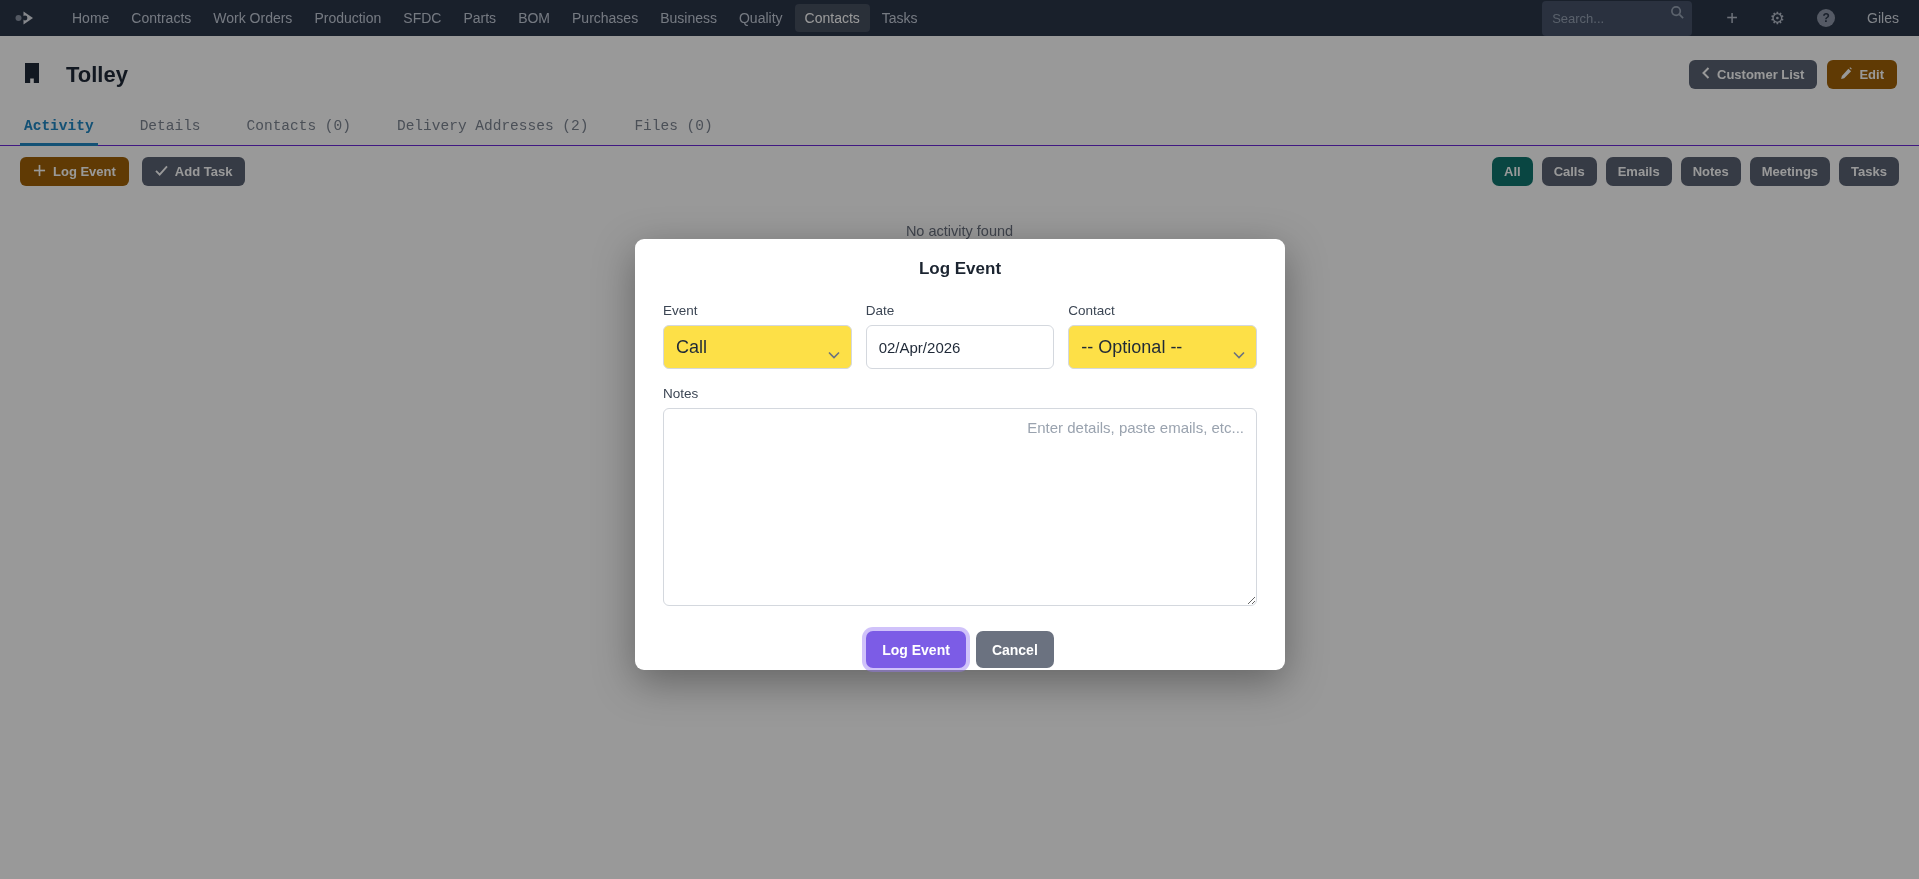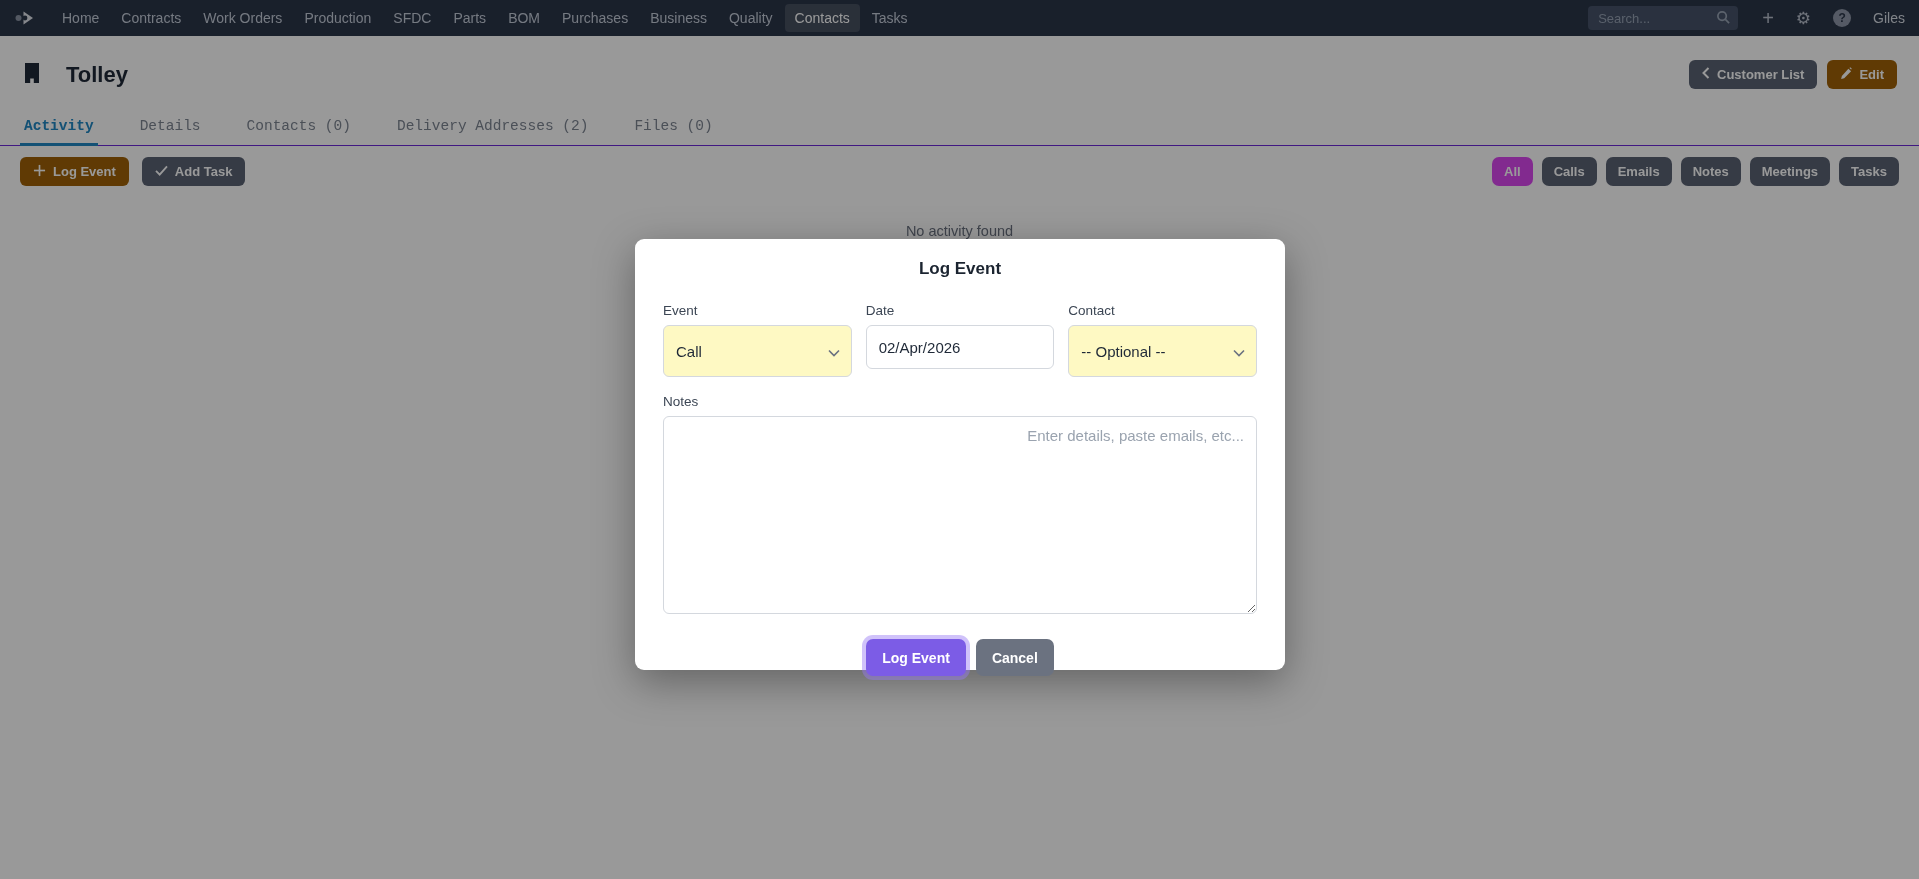--- a/index.html
+++ b/index.html
@@ -1,66 +1,66 @@
 <!DOCTYPE html>
 <html><head>
 <meta charset="utf-8">
 <style>
   * { margin:0; padding:0; box-sizing:border-box; }
   html,body { width:1919px; height:879px; overflow:hidden; font-family:"Liberation Sans", sans-serif; background:#fff; }
   body { position:relative; }
 
   
-  .navbar { height:36px; background:#2b3649; display:flex; align-items:center; padding:0 14px; gap:2px; position:relative; z-index:1; }
+  .navbar { height:36px; background:#2b3649; display:flex; align-items:center; padding:0 14px; gap:12px; position:relative; z-index:1; }
   .nav-logo { display:flex; align-items:center; margin-right:14px; }
   .nav-items { display:flex; align-items:center; gap:2px; list-style:none; }
   .nav-item { color:#c3cbd8; font-size:14px; padding:6px 10px; border-radius:4px; cursor:pointer; white-space:nowrap; }
   .nav-item.active { background:rgba(255,255,255,0.13); color:#ffffff; }
   .nav-spacer { flex:1; }
   .nav-search { position:relative; width:150px; margin-right:22px; }
-  .nav-search input { width:150px; height:24px; background:#46536a; border:none; border-radius:4px; color:#e5eaf1; font-size:13px; padding:0 26px 0 10px; outline:none; font-family:"Liberation Sans",sans-serif; }
+  .nav-search input { width:150px; height:35px; background:#46536a; border:none; border-radius:4px; color:#e5eaf1; font-size:13px; padding:0 26px 0 10px; outline:none; font-family:"Liberation Sans",sans-serif; }
   .nav-search input::placeholder { color:#96a1b3; }
   .nav-search .mag { position:absolute; right:7px; top:4px; }
   .nav-icon { color:#b7bfcc; margin-right:20px; display:flex; align-items:center; cursor:pointer; }
   .plus-glyph { font-size:20px; line-height:20px; font-weight:400; }
   .gear-glyph { font-size:17px; line-height:17px; }
   .help-circle { width:18px; height:18px; border-radius:50%; background:#8e97a8; color:#2b3649; font-size:12px; font-weight:700; display:flex; align-items:center; justify-content:center; }
-  .nav-user { color:#d6dce4; font-size:14px; }
+  .nav-user { color:#d6dce4; font-size:14px; margin-right:6px; }
 
   
   .page { position:relative; z-index:0; }
   .page-header { display:flex; justify-content:space-between; align-items:center; padding:24px 20px 0 20px; }
   .title-wrap { display:flex; align-items:center; gap:22px; }
   .page-title { font-size:22px; font-weight:700; color:#1f2837; }
   .hdr-actions { display:flex; gap:10px; padding-right:2px; }
   .btn { display:inline-flex; align-items:center; gap:7px; height:29px; padding:0 13px; border:none; border-radius:6px; font-size:13px; font-weight:600; color:#fff; cursor:pointer; font-family:"Liberation Sans",sans-serif; }
   .btn-gray { background:#5a6374; }
   .btn-blue { background:#a16207; }
 
   .tabs { display:flex; gap:38px; padding:0 20px; margin-top:20px; border-bottom:1px solid #6d28d9;font-family:Liberation Mono, monospace; }
   .tab { font-size:14.5px; color:#7d8592; padding:9px 4px 11px 4px; cursor:pointer; position:relative; white-space:nowrap; }
   .tab.active { color:#2187c4; font-weight:600; }
   .tab.active::after { content:""; position:absolute; left:0; right:0; bottom:-1px; height:3px; background:#2187c4; }
 
   .actions-row { display:flex; justify-content:space-between; align-items:center; padding:0 20px; margin-top:11px; }
   .left-actions { display:flex; gap:13px; }
   .filters { display:flex; gap:9px; }
   .chip { height:29px; padding:0 12px; border:none; border-radius:7px; font-size:13px; font-weight:600; color:#fff; background:#5a6374; cursor:pointer; font-family:"Liberation Sans",sans-serif; }
-  .chip.active { background:#d946ef; }
+  .chip.active { background:#0f766e; }
 
   .empty-msg { text-align:center; margin-top:37px; font-size:14.5px; color:#6b7280; }
 
   
   .overlay { position:fixed; inset:0; background:rgba(0,0,0,0.40); z-index:10; }
   .modal { position:absolute; left:635px; top:239px; width:650px; height:431px; background:#fff; border-radius:9px; box-shadow:0 12px 40px rgba(0,0,0,0.35); z-index:20; padding:12px 28px 22px 28px; }
   .modal-title { text-align:center; font-size:17px; font-weight:700; color:#1b2430; margin-top:8px; margin-bottom:24px; }
   .field-row { display:flex; gap:14px; }
   .field { flex:1; }
   .field-label { font-size:13.5px; color:#3c4654; margin-bottom:7px; }
-  .select-box { position:relative; height:52px; border:1px solid #d4d8de; border-radius:6px; display:flex; align-items:center; padding:0 30px 0 12px; font-size:15px; color:#1f2937; cursor:pointer; background:#fef9c3; }
+  .select-box { position:relative; height:44px; border:1px solid #d4d8de; border-radius:6px; display:flex; align-items:center; padding:0 30px 0 12px; font-size:18px; color:#1f2937; cursor:pointer; background:#fde047; }
   .select-box .chev { position:absolute; right:11px; top:17px; }
   .text-input { width:100%; height:44px; border:1px solid #d4d8de; border-radius:6px; padding:0 12px; font-size:15px; color:#1f2937; font-family:"Liberation Sans",sans-serif; outline:none; }
   .notes-section { margin-top:17px; }
   .notes-area { width:100%; height:198px; border:1px solid #d4d8de; border-radius:6px; padding:10px 12px; font-size:15px; color:#1f2937; font-family:"Liberation Sans",sans-serif; resize:vertical; outline:none;text-align:right; }
   .notes-area::placeholder { color:#9aa3af; }
   .modal-footer { display:flex; justify-content:center; gap:10px; margin-top:21px; }
   .btn-modal { height:37px; padding:0 16px; border:none; border-radius:7px; font-size:14px; font-weight:700; color:#fff; cursor:pointer; font-family:"Liberation Sans",sans-serif; }
   .btn-purple { background:#7c5ce6; box-shadow:0 0 0 4px rgba(150,119,245,0.45); }
   .btn-cancel { background:#6b7280; font-weight:600; }
 </style>

